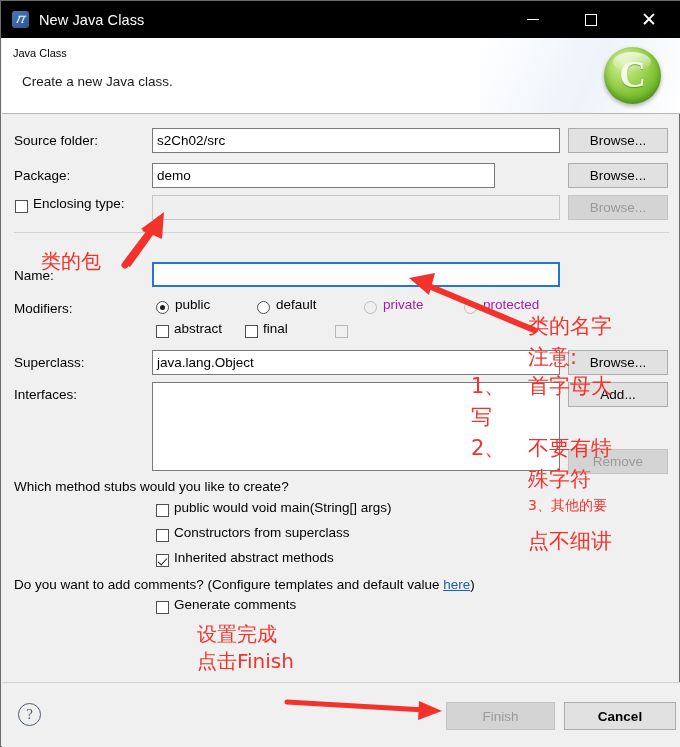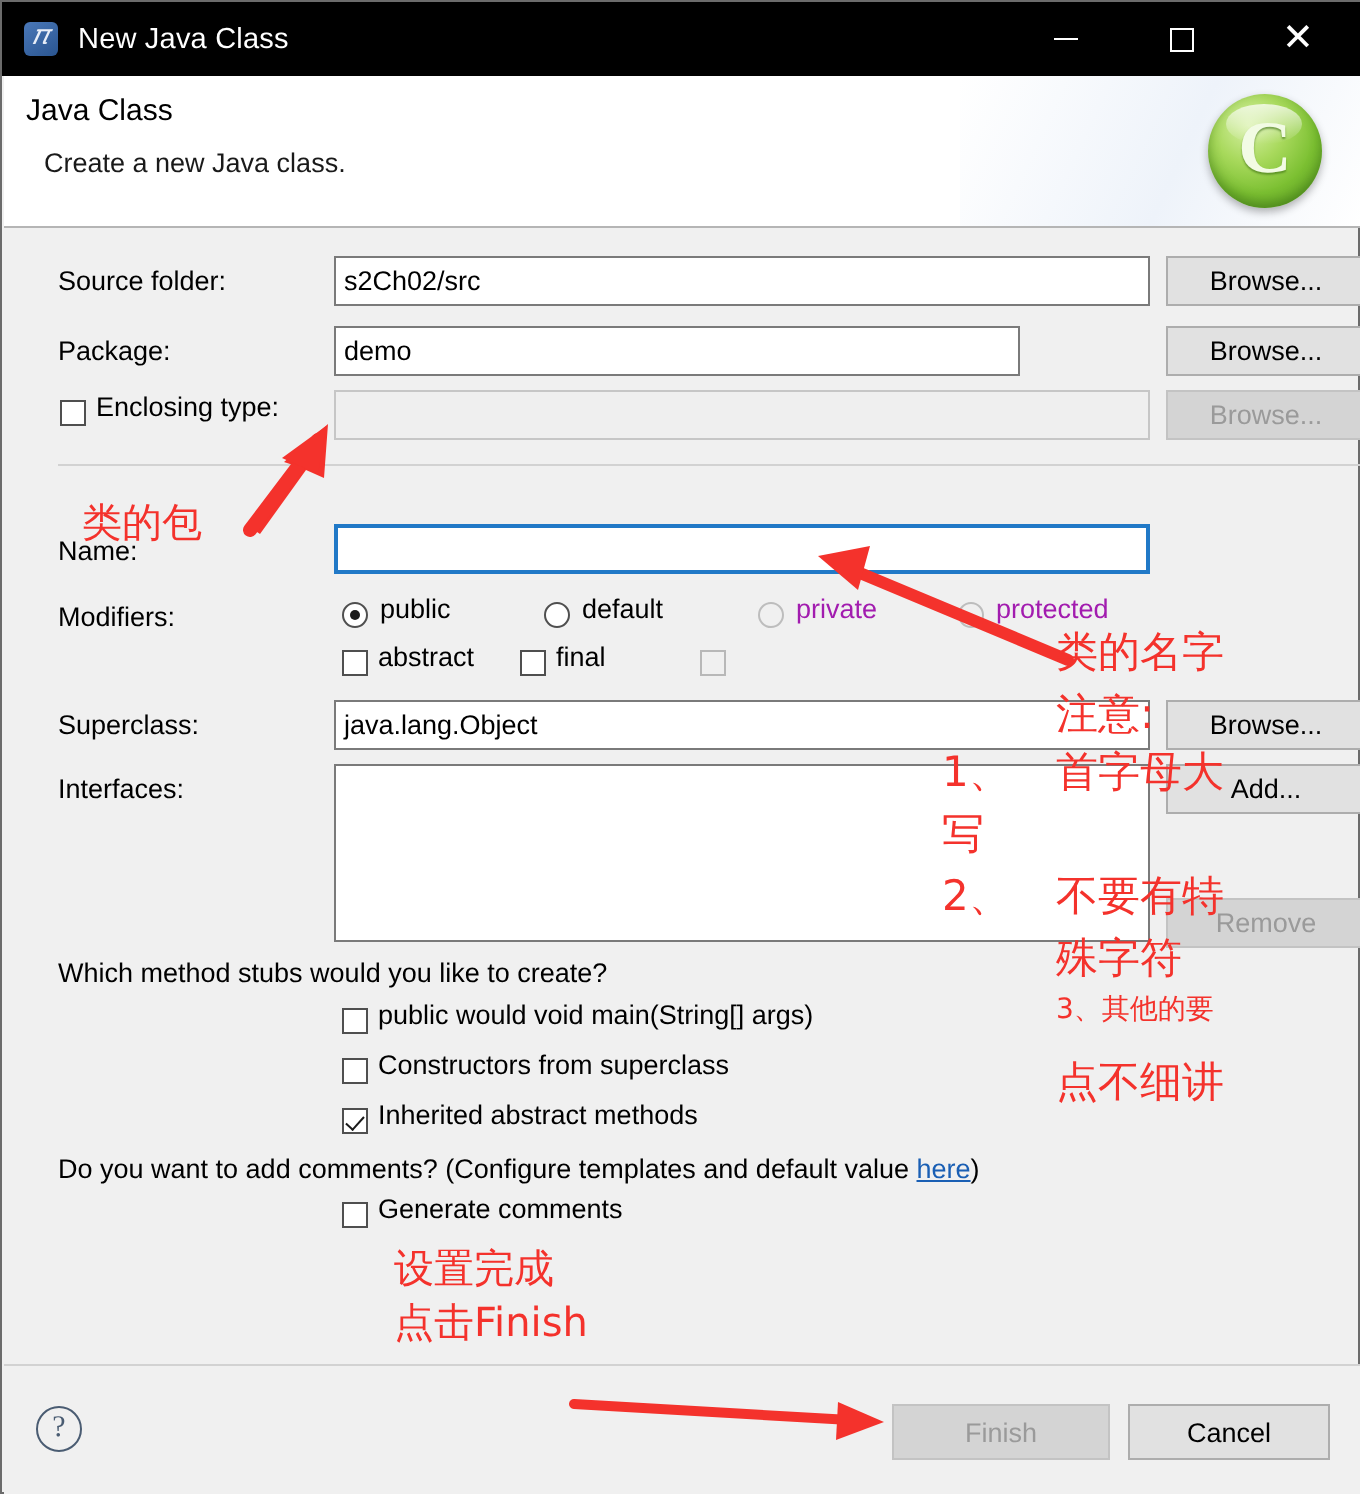--- a/index.html
+++ b/index.html
@@ -61,21 +61,21 @@
     background: #ffffff;
     border-bottom: 1px solid #b5b5b5;
     overflow: hidden;
   }
   #header-sheen {
     position:absolute; right:0; top:0; width: 200px; height: 76px;
     background: linear-gradient(115deg, rgba(255,255,255,0) 0%, #eef3fa 55%, #ffffff 100%);
   }
   #header-title {
     position: absolute; left: 11px; top: 9px;
-    font-size: 15px; color: #000; font-weight: 400;
+    font-size: 11px; color: #000; font-weight: 400;
   }
   #header-sub {
     position: absolute; left: 20px; top: 36px;
     font-size: 13.5px; color: #1a1a1a;
   }
   #header-logo {
     position: absolute; right: 19px; top: 9px;
     width: 57px; height: 57px; border-radius: 50%;
     background: radial-gradient(circle at 36% 28%, #d6f0a4 0%, #a8d95c 33%, #7cc032 62%, #5a9c22 100%);
     box-shadow: 0 2px 4px rgba(0,0,0,.3), inset 0 -3px 6px rgba(40,90,10,.45);
@@ -87,21 +87,21 @@
   }
   #header-logo .cg {
     position: absolute; left: 0; top: 0; width: 57px; height: 57px;
     line-height: 55px; text-align: center;
     font-family: "Liberation Serif", serif;
     font-size: 37px; color: #f2fbe4; font-weight: 700;
     text-shadow: 0 1px 1px rgba(60,110,20,.6);
   }
 
   
-  #body { position: absolute; left: 18px; top: 114px; width: 592px; height: 566px; background: #f0f0f0; }
+  #body { position: absolute; left: 3px; top: 114px; width: 592px; height: 566px; background: #f0f0f0; }
 
   .lbl {
     position: absolute; font-size: 13.5px; color: #000; white-space: nowrap;
   }
   .tfield {
     position: absolute; height: 25px;
     background: #fff; border: 1px solid #7a7a7a;
     font-size: 13.5px; color: #000;
     padding: 0 4px; line-height: 23px;
     font-family: "Liberation Sans", sans-serif;
@@ -262,21 +262,21 @@
     </div>
 
     <div class="cb" style="left:152px; top:486px;"></div>
     <div class="ctext" style="left:170px; top:482px;">Generate comments</div>
 
   </div>
 
   <div id="footer">
     <div id="help-icon">?</div>
     <div class="btn disabled" style="left:444px; top:19px; width:109px; height:28px;">Finish</div>
-    <div class="btn" style="left:562px; top:19px; width:101px; height:28px;">Cancel</div>
+    <div class="btn" style="left:562px; top:19px; width:112px; height:28px;font-weight:bold;">Cancel</div>
   </div>
 
   <svg class="arrow" style="left:0; top:0;" width="680" height="747">
 
     <g>
       <path d="M 123,262 L 150,233 L 141,230 L 163,211 L 161,238 L 152,234 L 129,266 Z" fill="#f4322c"></path>
       <path d="M 124,264 L 158,219" stroke="#f4322c" stroke-width="7" stroke-linecap="round"></path>
       <path d="M 162,212 L 158,236 L 140,228 Z" fill="#f4322c"></path>
     </g>
 

